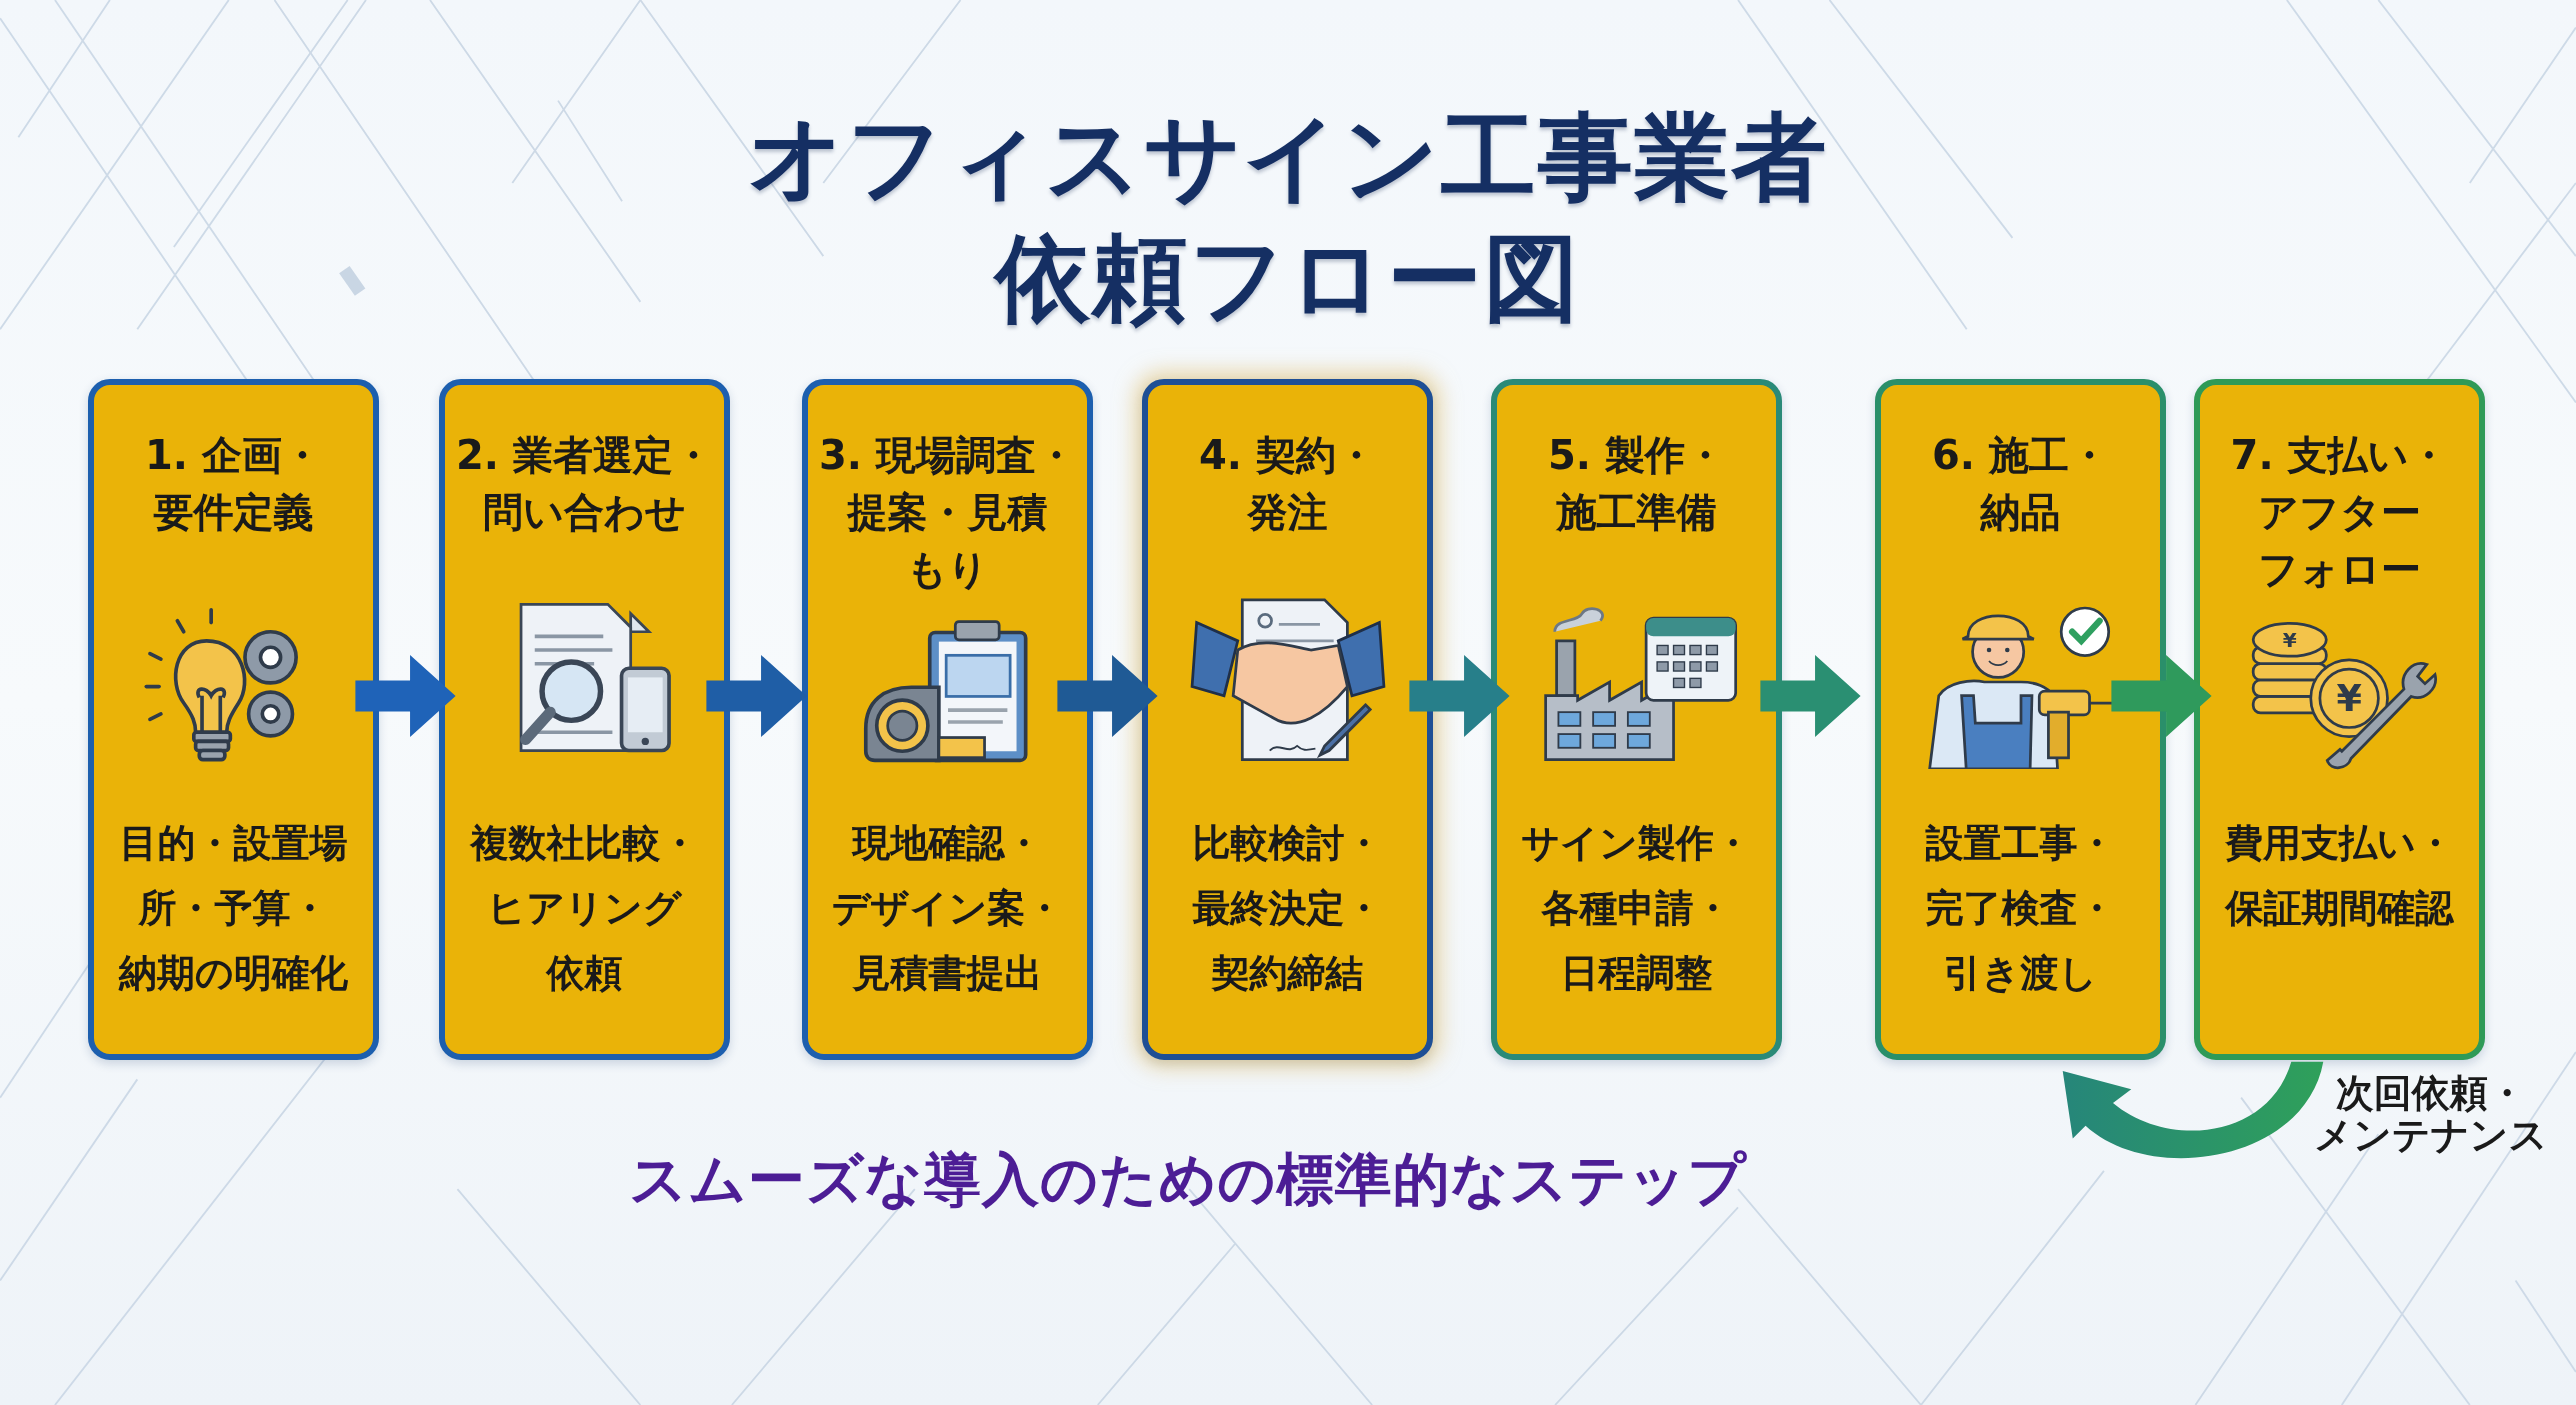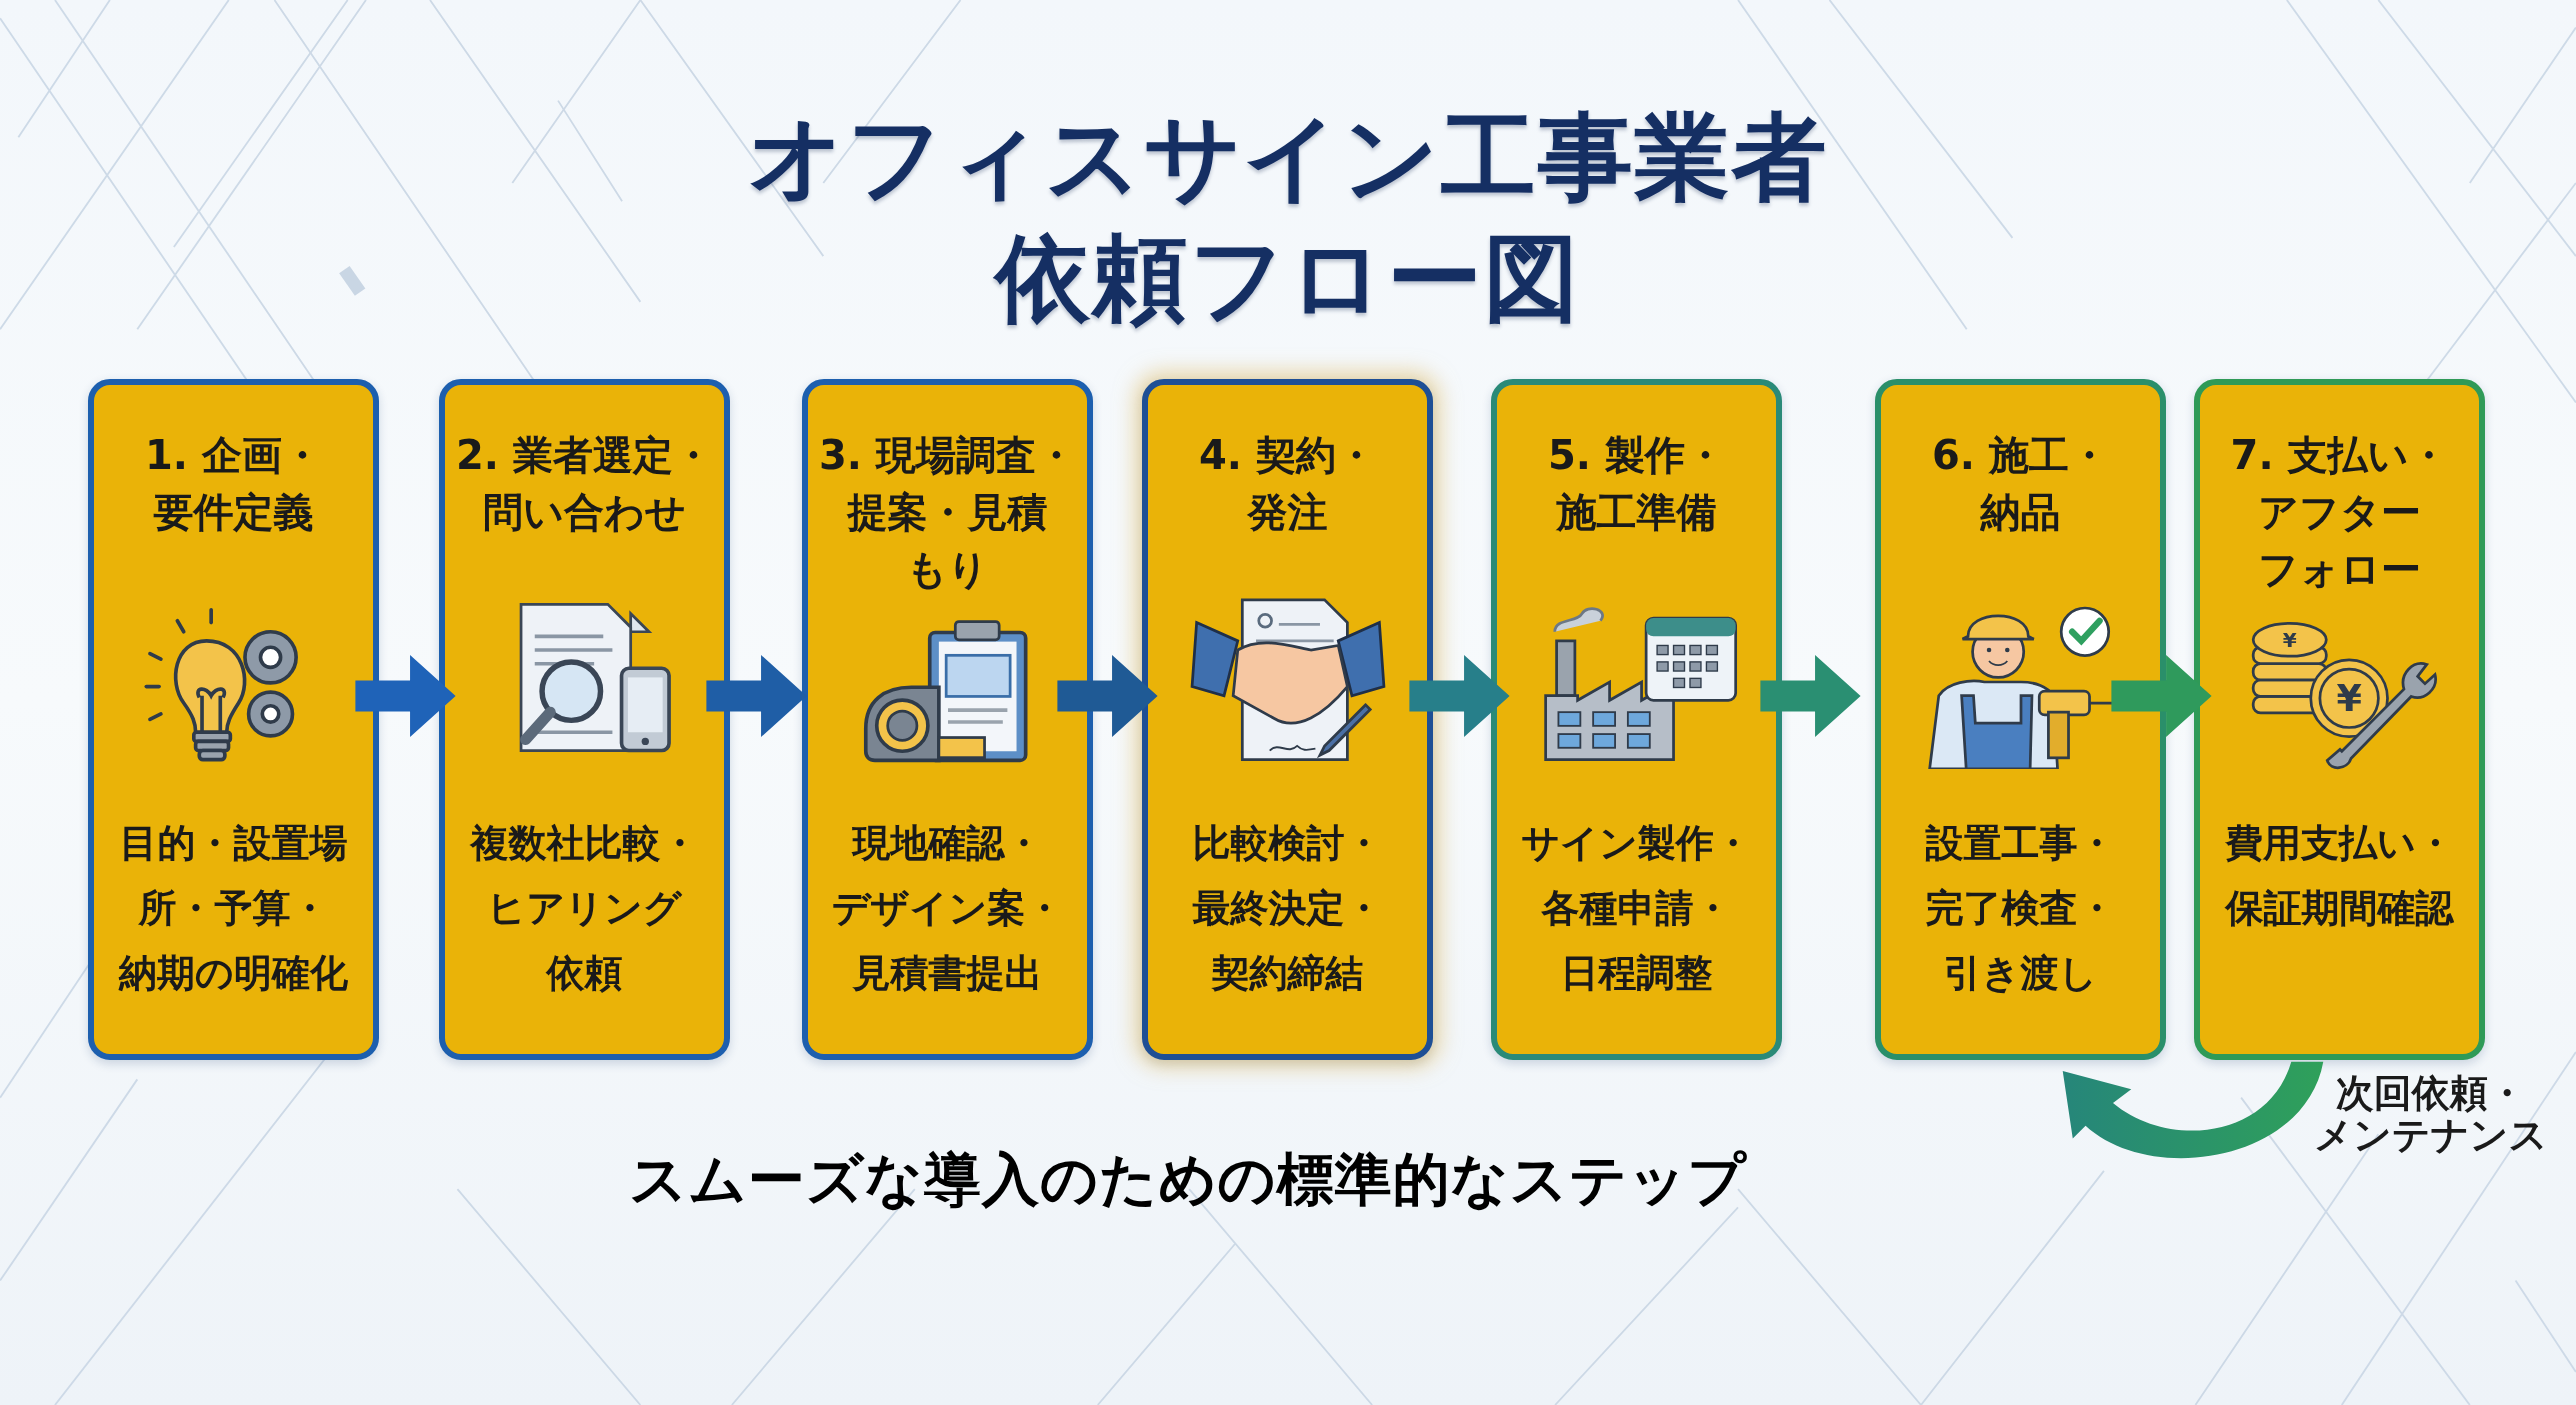--- a/index.html
+++ b/index.html
@@ -15,21 +15,21 @@
     background:#eab308;border:6.4px solid #1d5fae;border-radius:22px;
     box-shadow:0 3.7px 9.1px rgba(30,60,110,.18);}
   .card.hl{box-shadow:0 0 20px 7.3px rgba(222,190,110,.55),0 3.7px 9.1px rgba(30,60,110,.18);border-color:#1e4f95;}
   .card-title{position:absolute;top:42px;left:0;width:100%;text-align:center;font-weight:bold;
     font-size:40px;line-height:57px;color:#1a1a1a;white-space:pre-line;}
   .card-icon{position:absolute;top:210px;left:50%;transform:translateX(-50%);width:201px;height:174px;}
   .card-desc{position:absolute;top:426px;left:0;width:100%;text-align:center;font-weight:bold;
     font-size:38px;line-height:65px;color:#1a1a1a;white-space:pre-line;}
   .arrow{position:absolute;top:655px;width:101px;height:82px;}
   .subtitle{position:absolute;top:1142px;left:0;width:2376px;text-align:center;font-weight:bold;
-    font-size:57px;color:#000000;letter-spacing:0.9px;}
+    font-size:57px;color:#4c1d95;letter-spacing:0.9px;}
   .loop-label{position:absolute;left:2314px;top:1072px;font-weight:bold;font-size:38px;line-height:42px;
     color:#1a1a1a;text-align:center;white-space:pre-line;}
   .loop{position:absolute;left:1985px;top:1025px;width:384px;height:165px;}
 </style>
 </head>
 <body>
 
 <svg class="bg" viewBox="0 0 2816 1536">
   <g stroke="#c9d6e4" stroke-width="2" fill="none" opacity="0.9">
     <path d="M0 20 L300 460 M60 0 L380 470 M120 0 L20 150 M250 0 L0 360 M400 0 L150 360 M380 0 L190 270"></path>

